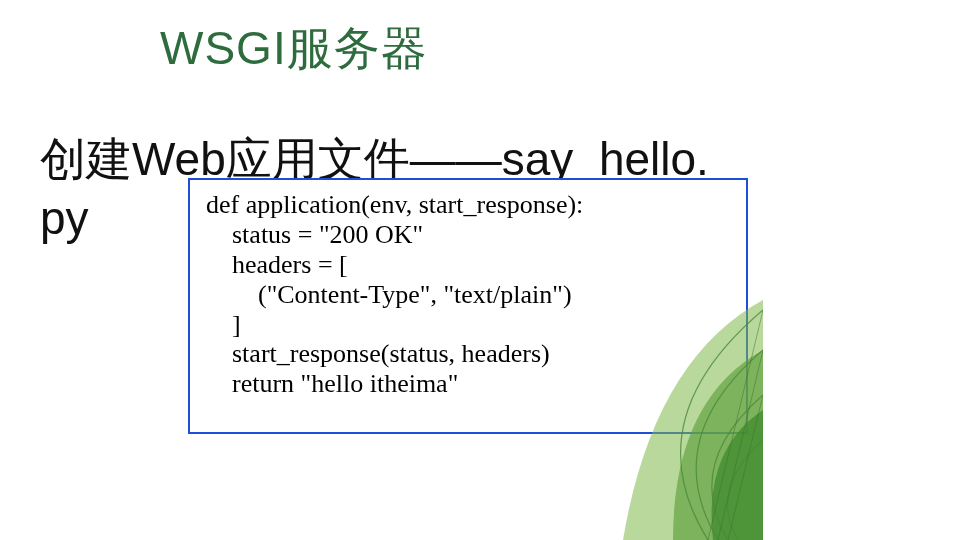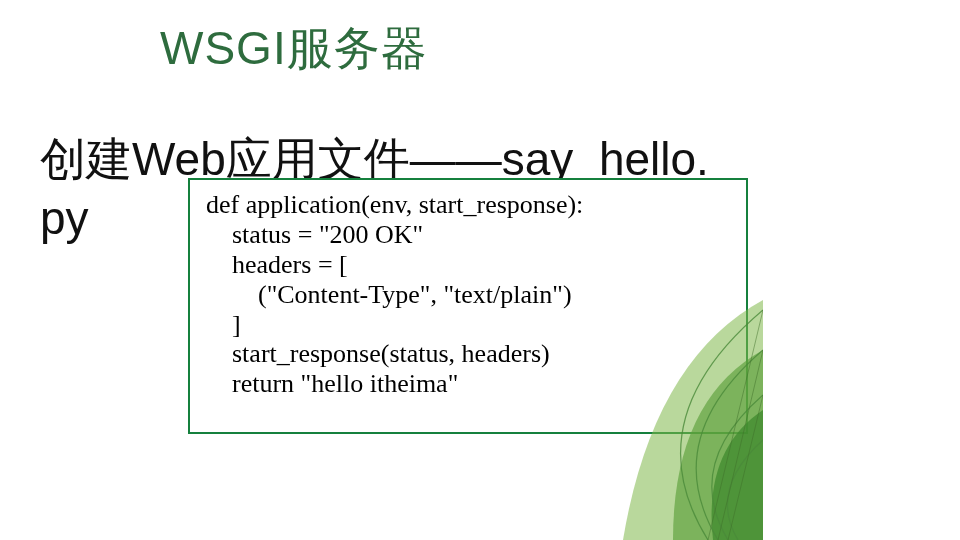--- a/index.html
+++ b/index.html
@@ -1,20 +1,20 @@
 <!DOCTYPE html>
 <html><head>
 <meta charset="utf-8">
 <style>
   * { margin: 0; padding: 0; box-sizing: border-box; }
   html, body { width: 960px; height: 540px; overflow: hidden; background: #fff; font-family: "Microsoft YaHei", "Segoe UI", Arial, sans-serif; }
   .slide { position: relative; width: 763px; height: 540px; }
   .title { position: absolute; left: 160px; top: 18px; font-size: 46px; font-weight: 400; color: #2e6c3e; letter-spacing: 1px; }
   .subtitle { position: absolute; left: 40px; top: 105px; font-size: 46px; font-weight: 400; color: #111; margin-top: 24px; }
-  .code-box { position: absolute; left: 188px; top: 178px; width: 560px; height: 256px; border: 2px solid #15803d; background: #fff; padding: 10px 16px 10px 16px; }
+  .code-box { position: absolute; left: 188px; top: 178px; width: 560px; height: 256px; border: 2px solid #1d4ed8; background: #fff; padding: 10px 16px 10px 16px; }
   .code-box pre { font-family: "Times New Roman", Times, serif; font-size: 26px; line-height: 1.15; white-space: pre; color: #000; }
   .decor { position: absolute; right: 0; bottom: 0; width: 260px; height: 300px; pointer-events: none; }
 </style>
 </head>
 <body>
 
 <div class="slide">
   <div class="title">WSGI服务器</div>
   <div class="subtitle">创建Web应用文件——say_hello. py</div>
   <div class="code-box">

